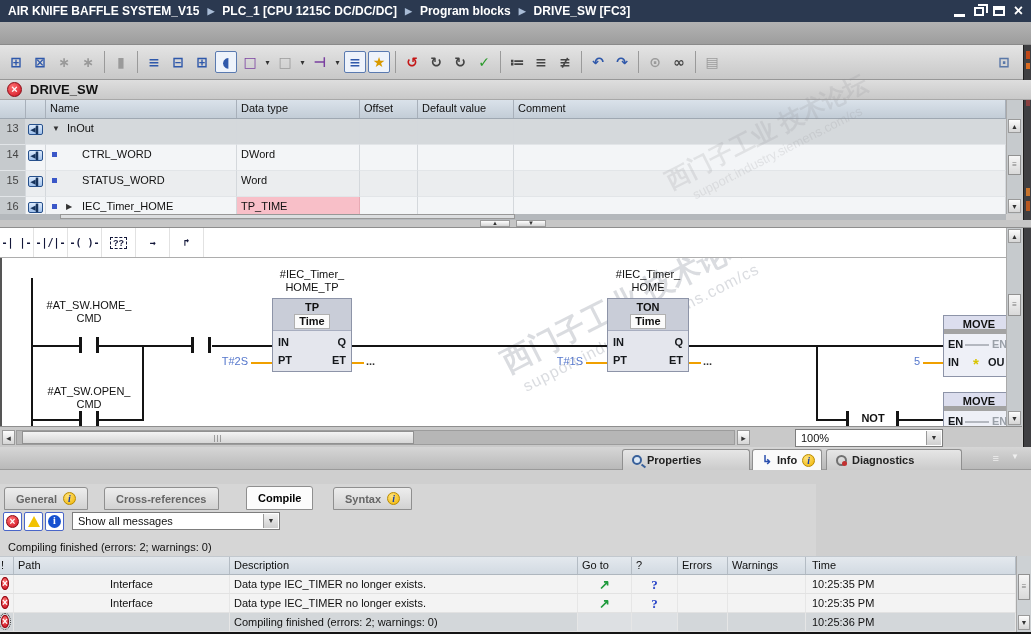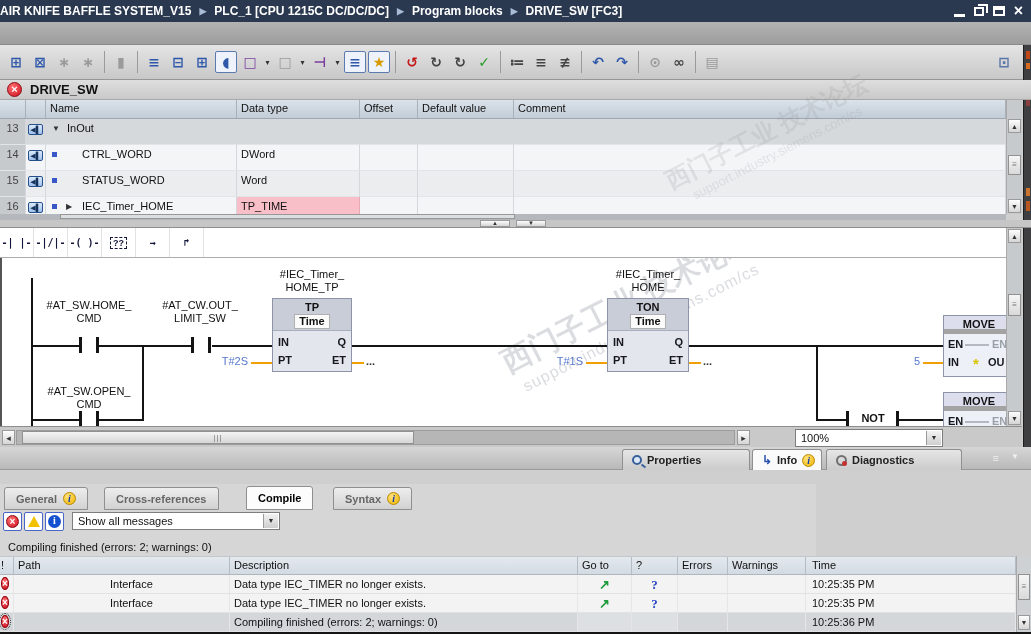--- a/index.html
+++ b/index.html
@@ -1,19 +1,19 @@
 <!DOCTYPE html>
 <html><head>
 <meta charset="utf-8">
 <style>
   *{margin:0;padding:0;box-sizing:border-box;font-family:"Liberation Sans",sans-serif}
   body{background:#888}
   .app{position:relative;width:1031px;height:634px;background:#cfcfcf;overflow:hidden;font-size:11px;color:#111}
   
-  .tbar{position:absolute;left:0;top:0;width:100%;height:22px;background:#2b3950;display:flex;align-items:center;padding-left:0;color:#fff;font-weight:bold;font-size:12px;white-space:nowrap}
+  .tbar{position:absolute;left:0;top:0;width:100%;height:22px;background:#2b3950;display:flex;align-items:center;padding-left:8px;color:#fff;font-weight:bold;font-size:12px;white-space:nowrap}
   .bsep{color:#a9bcd6;font-size:9px;margin:0 8px}
   .bsep::before{content:"▶"}
   .wctrls{position:absolute;right:8px;top:0;height:22px;display:flex;align-items:center;gap:9px}
   .wmin{width:11px;height:3px;background:#fff;margin-top:8px}
   .wrest{width:10px;height:9px;border:2px solid #fff;position:relative}
   .wrest::before{content:"";position:absolute;left:2px;top:-5px;width:8px;height:7px;border:2px solid #fff;border-bottom:none;border-left:none}
   .wmax{width:12px;height:10px;border:2px solid #fff;border-top:4px solid #fff}
   .wclose{color:#fff;font-size:16px;font-weight:bold;line-height:20px}
   .wclose::before{content:"×"}
   
@@ -331,24 +331,20 @@
     <div class="hl" style="left:815px;top:161px;width:30px"></div>
     <div class="hl" style="left:897px;top:161px;width:44px"></div>
 
     <div class="ol" style="left:22px;top:41px">
       <div>#AT_SW.HOME_</div>
         <div>CMD</div>
       </div>
     <span class="cbar" style="left:77px;top:79px"></span>
     <span class="cbar" style="left:94px;top:79px"></span>
 
-    <div class="ol" style="left:133px;top:41px">
-      <div>#AT_CW.OUT_</div>
-        <div>LIMIT_SW</div>
-      </div>
     <span class="cbar" style="left:189px;top:79px"></span>
     <span class="cbar" style="left:206px;top:79px"></span>
 
     <div class="ol" style="left:22px;top:127px">
       <div>#AT_SW.OPEN_</div>
         <div>CMD</div>
       </div>
     <span class="cbar" style="left:77px;top:153px"></span>
     <span class="cbar" style="left:94px;top:153px"></span>
 

